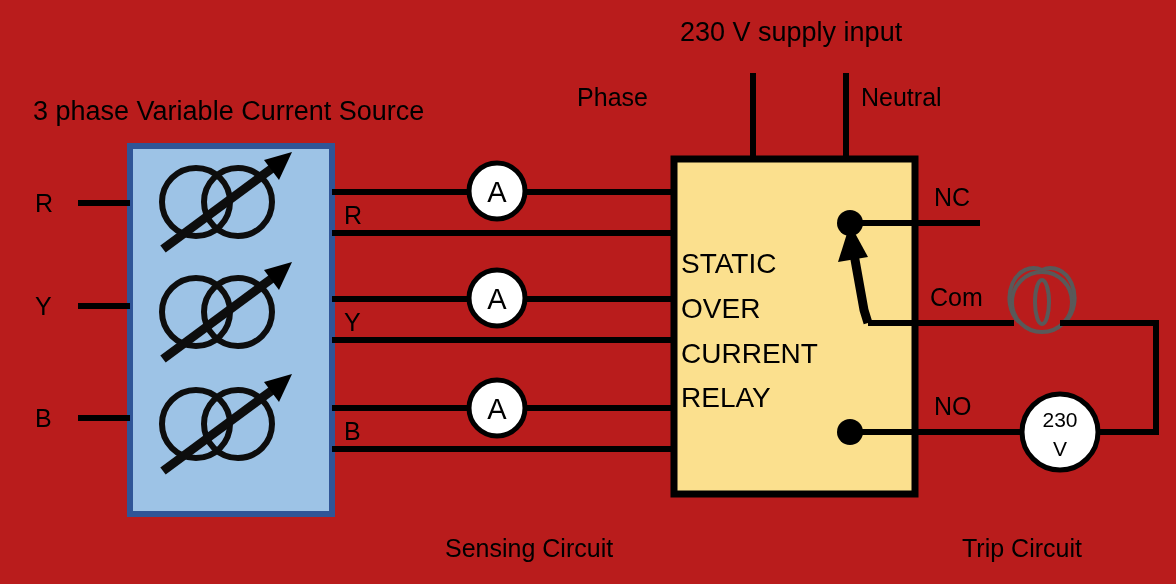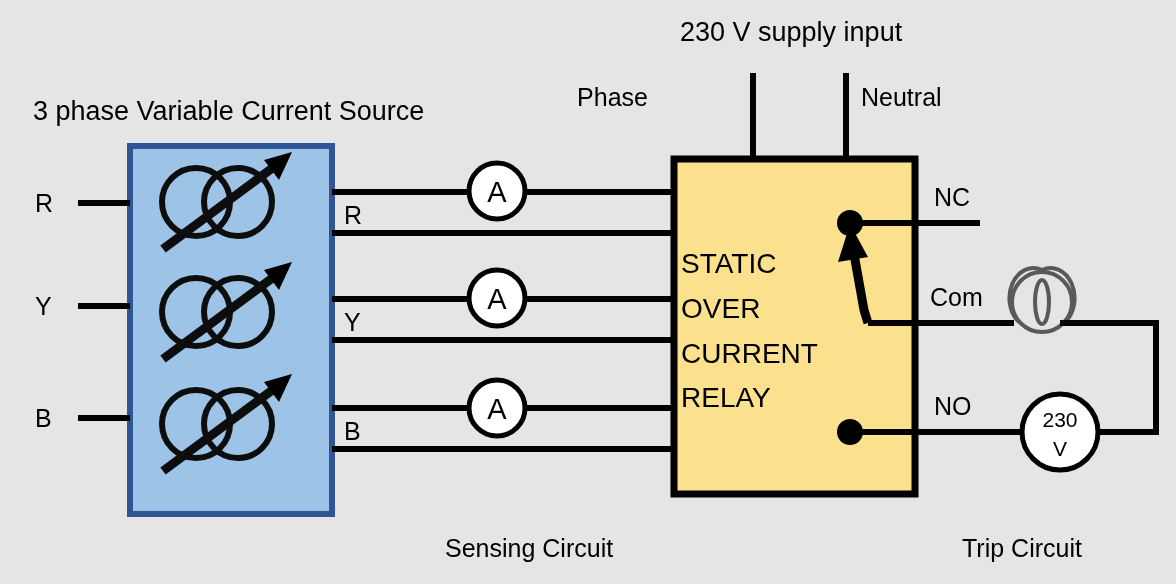--- a/index.html
+++ b/index.html
@@ -4,21 +4,21 @@
 <style>
   html, body {
     margin: 0;
     padding: 0;
     background: #ffffff;
   }
   #diagram-root {
     position: relative;
     width: 1176px;
     height: 584px;
-    background: #e5e5e5;
+    background: #b91c1c;
     font-family: "Liberation Sans", sans-serif;
     overflow: hidden;
   }
   svg.canvas {
     position: absolute;
     top: 0;
     left: 0;
     width: 1176px;
     height: 584px;
   }

